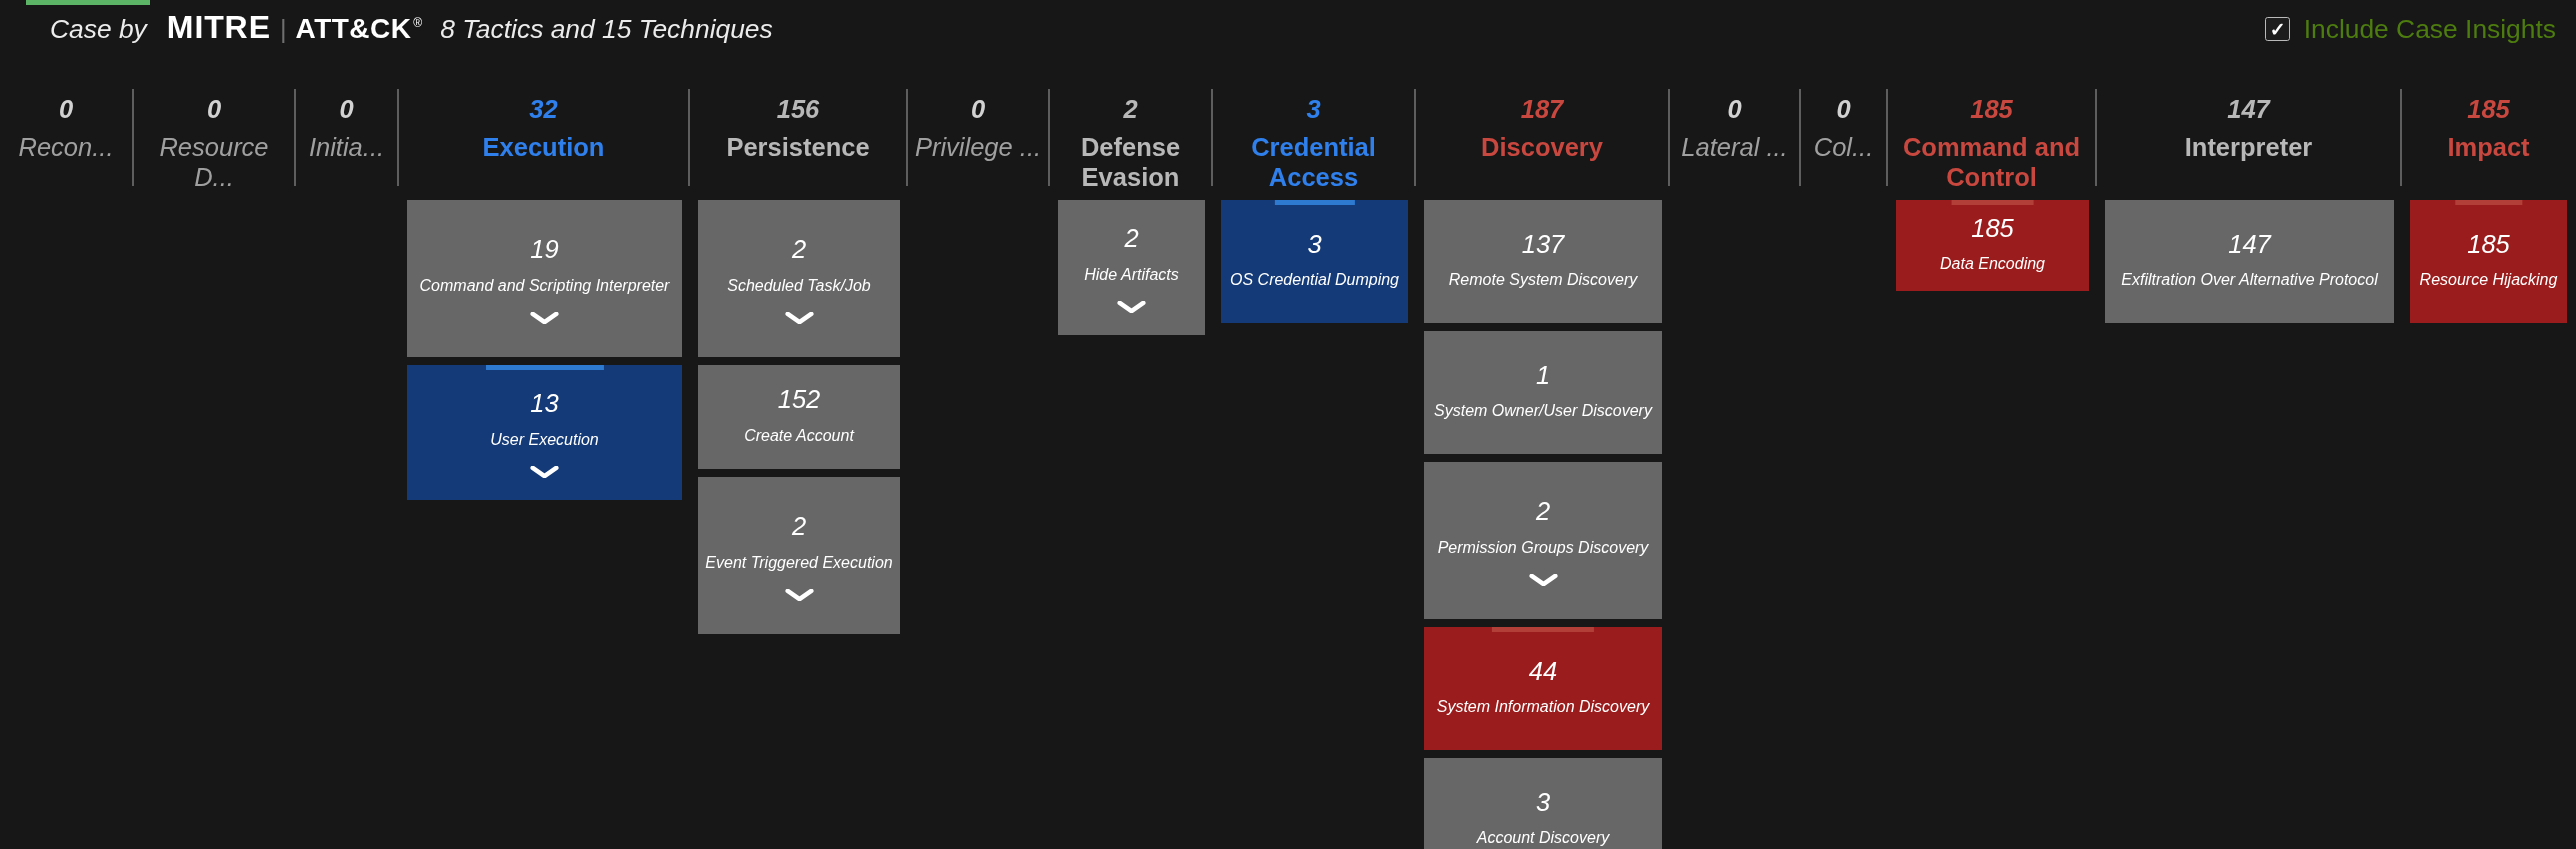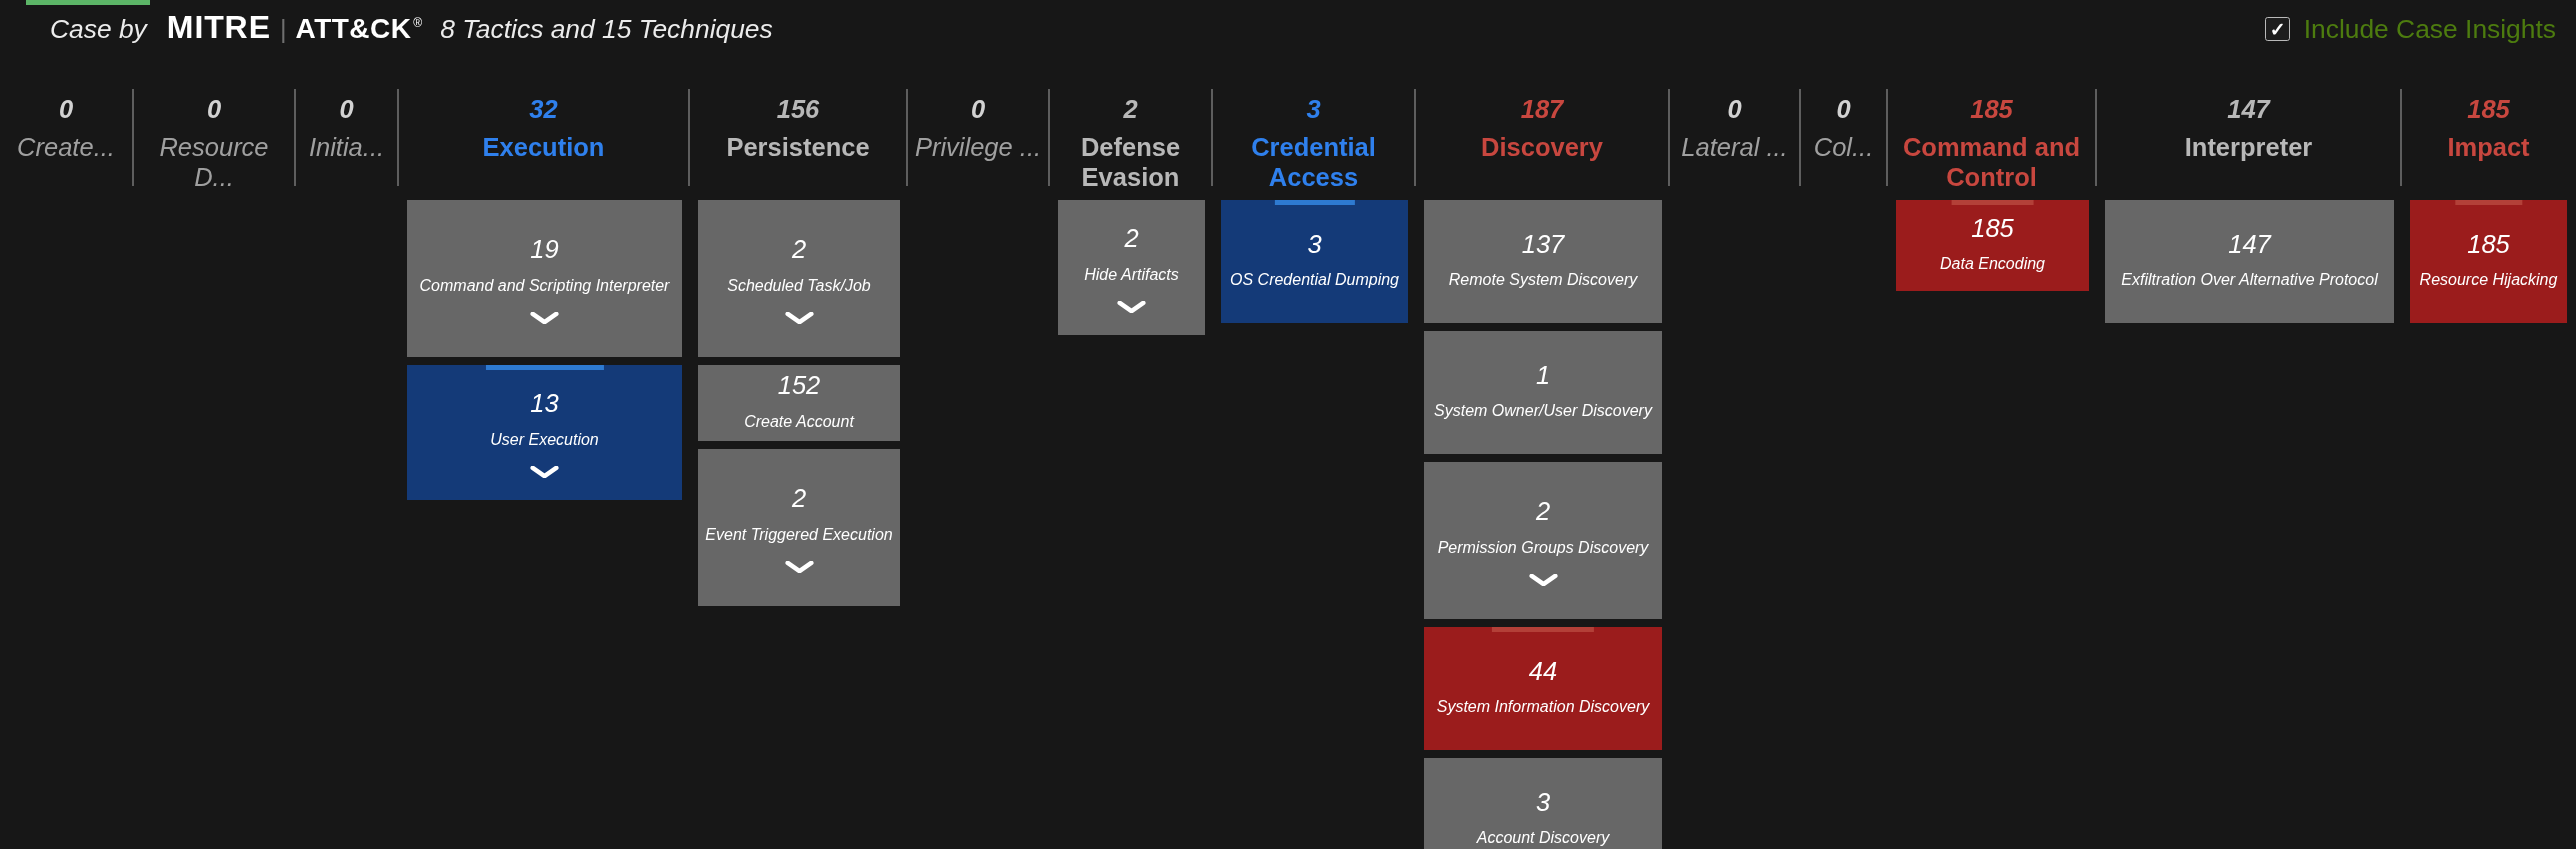--- a/index.html
+++ b/index.html
@@ -114,21 +114,21 @@
     display: flex;
     flex-direction: column;
     align-items: center;
     justify-content: center;
     text-align: center;
     color: #ffffff;
     font-style: italic;
     padding: 3.6px 5.5px;
     cursor: pointer;
   }
-  .card.s  { height: 76px; }
+  .card.s  { height: 104px; }
   .card.sm { height: 91px; }
   .card.m  { height: 123px; }
   .card.l  { height: 135px; }
   .card.xl { height: 157px; }
   .card.gray { background: #676767; }
   .card.blue { background: #143a78; }
   .card.red  { background: #9b1c1c; }
   .card-num { font-size: 25.5px; line-height: 35px; }
   .card-title { font-size: 16px; line-height: 30px; margin-top: 3.6px; }
   .card-chevron { margin-top: 11px; display: block; }
@@ -161,21 +161,21 @@
         <span>✓</span>
       </span>
     <span class="insights-label">Include Case Insights</span>
   </div>
 </div>
 
 <div class="matrix" id="matrix">
     <div class="col" style="width: 134px;">
       <div class="thead zero">
         <div class="t-count">0</div>
-        <div class="t-label">Create...</div>
+        <div class="t-label">Recon...</div>
       </div>
       <div class="cards"></div>
     </div>
     <div class="col" style="width: 162px;">
       <div class="thead zero">
         <div class="t-count">0</div>
         <div class="t-label">Resource D...</div>
       </div>
       <div class="cards"></div>
     </div>

